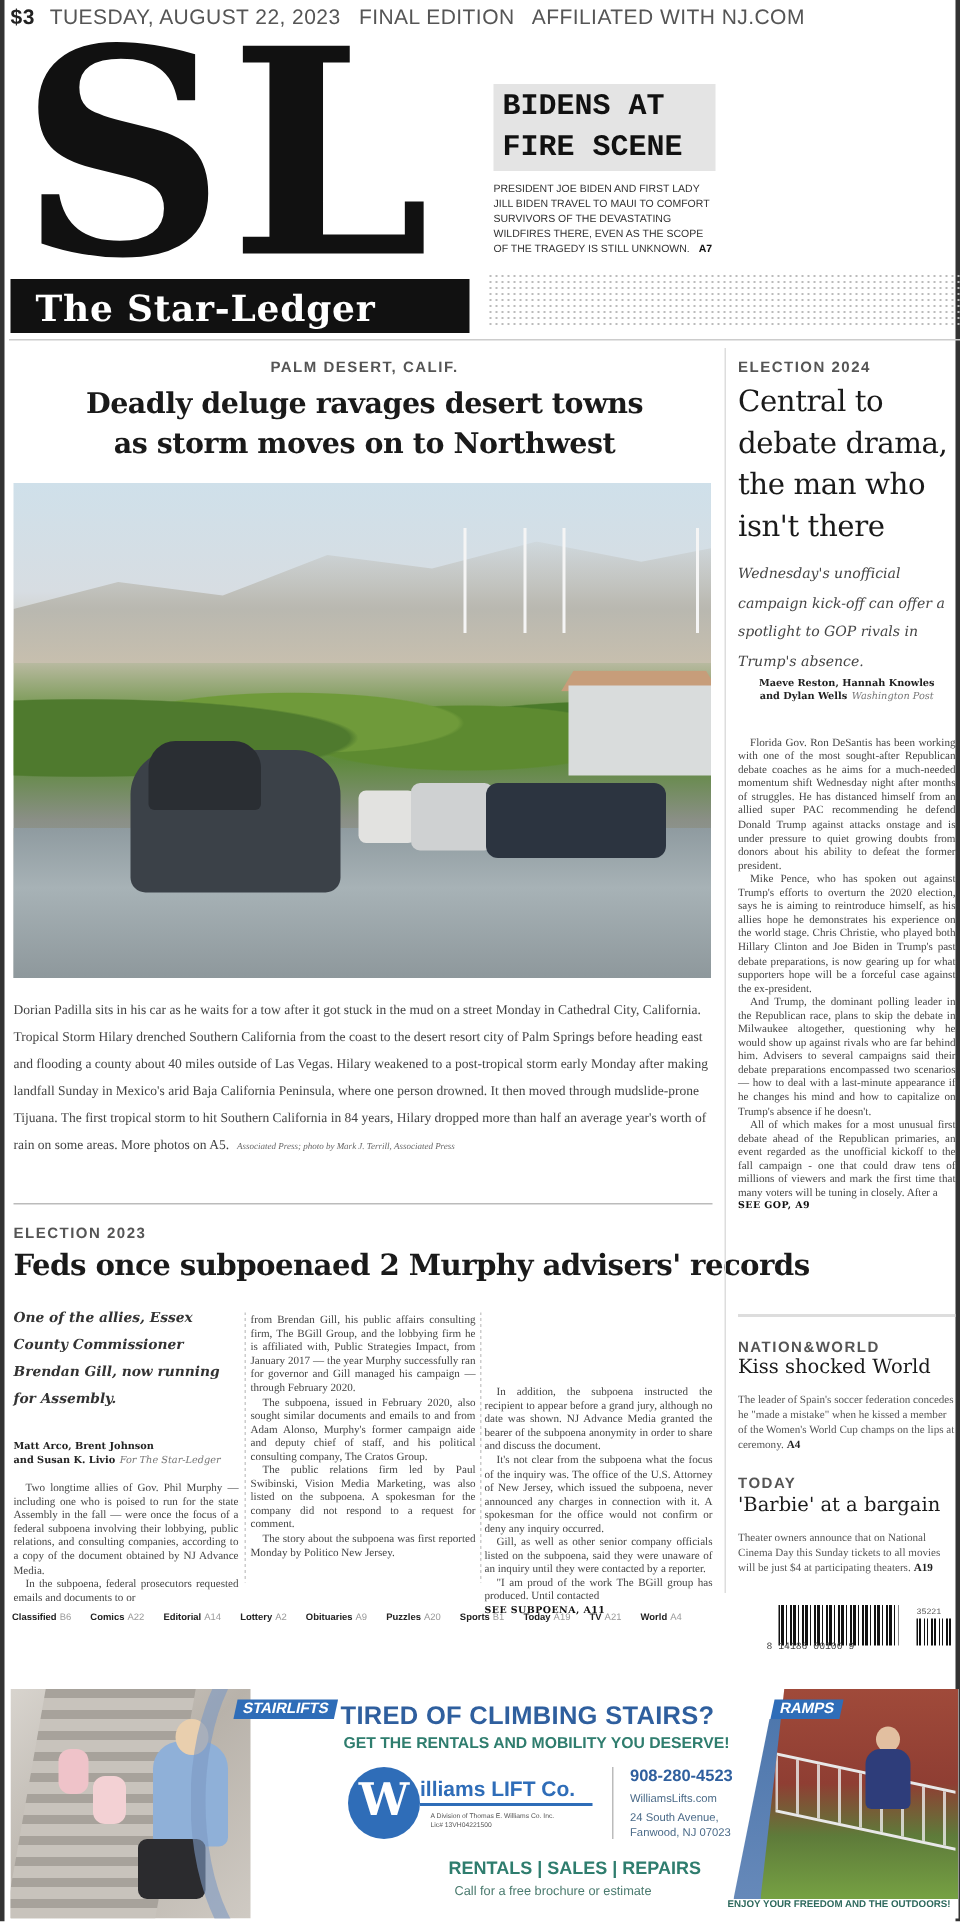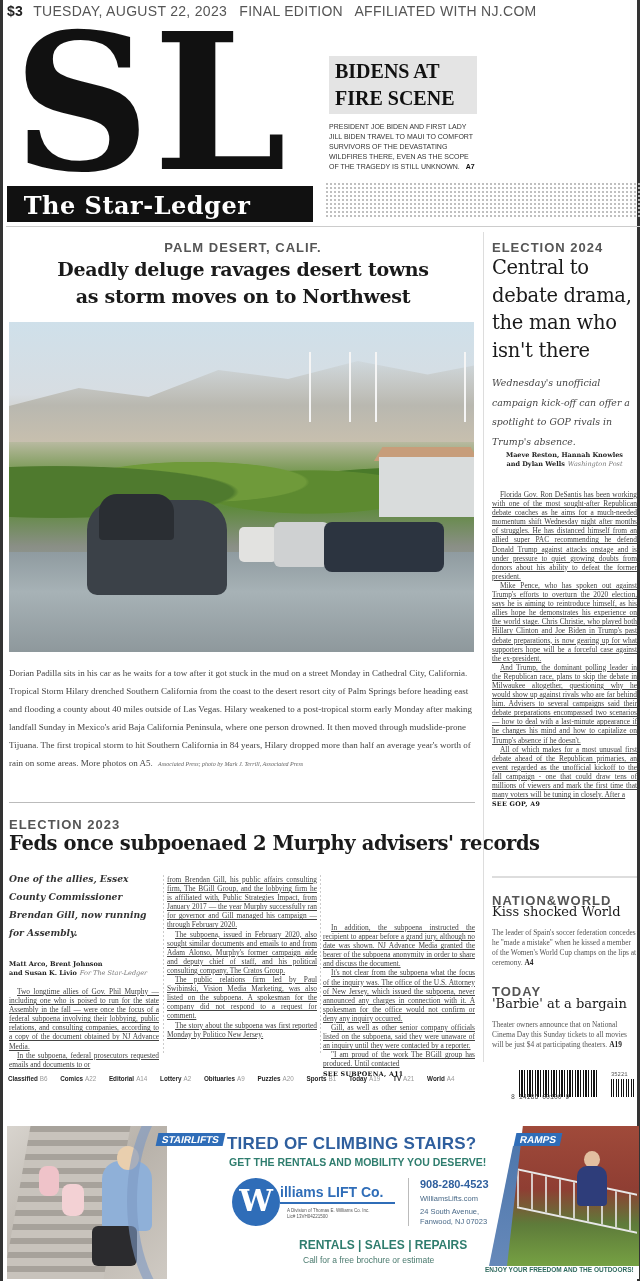--- a/index.html
+++ b/index.html
@@ -13,38 +13,38 @@
   .topline span { margin-right: 8px; }
 
   
   .logo { position: absolute; left: 4px; top: 26px; width: 306px; height: 196px; }
   .logo .bar { position:absolute; left: 0; bottom: 0; width: 306px; height: 36px; background:#111; }
   .logo .name { position:absolute; left:0; bottom: 2px; width: 260px; text-align:center; color:#fff; font-family:"DejaVu Serif", serif; font-weight:bold; font-size: 24px; letter-spacing: .5px; }
   .logo .bigS { position:absolute; left:6px; top:-18px; font-family:"DejaVu Serif", serif; font-size: 190px; font-weight:bold; color:#111; line-height:1; }
   .logo .bigL { position:absolute; left:146px; top:-18px; font-family:"DejaVu Serif", serif; font-size: 190px; font-weight:bold; color:#111; line-height:1; }
 
   
-  .skybox-head { position:absolute; left: 326px; top: 56px; background:#e4e4e4; padding: 2px 6px; font-family:Liberation Serif, serif; font-weight:bold; font-size: 20px; line-height: 27px; color:#111; width: 148px; }
+  .skybox-head { position:absolute; left: 326px; top: 56px; background:#e4e4e4; padding: 2px 6px; font-family:Liberation Mono, monospace; font-weight:bold; font-size: 20px; line-height: 27px; color:#111; width: 148px; }
   .skybox-text { position:absolute; left: 326px; top: 122px; width: 150px; font-family:"Liberation Sans", sans-serif; font-size: 7px; line-height: 10px; color:#333; text-transform: uppercase; }
   .skybox-text b { color:#111; margin-left: 4px; }
   .dots { position:absolute; left: 322px; top: 182px; width: 316px; height: 36px;
     background-image: radial-gradient(#bbb 0.7px, transparent 0.8px); background-size: 4px 4px; }
 
   
   .ear-ad { position:absolute; left: 506px; top: 29px; width: 128px; height: 128px; border: 1px solid #999; background: #eef3ee; overflow:hidden; }
   .ear-ad .brand { position:absolute; left: 6px; top: 12px; font-family:"Liberation Sans", sans-serif; font-size: 8px; color:#2d5fa6; font-weight:bold; }
   .ear-ad .going { position:absolute; right: 8px; top: 8px; font-family:"Liberation Sans", sans-serif; font-size: 7px; color:#2d5fa6; font-style: italic; text-align:right; line-height: 8px; }
   .ear-ad .blue { position:absolute; left:0; top: 40px; width: 100%; height: 88px; background:#3466ad; border-radius: 60% 60% 0 0 / 16px 16px 0 0; }
   .ear-ad .headline { position:absolute; left:0; top: 50px; width: 100%; text-align:center; color:#fff; font-family:"Liberation Sans", sans-serif; font-weight: bold; font-size: 13px; line-height: 16px; }
   .ear-ad .details { position:absolute; left:0; top: 104px; width:100%; text-align:center; color:#e6ecf7; font-family:"Liberation Sans", sans-serif; font-size: 5.5px; line-height: 8px; }
 
   .masthead-rule { position:absolute; left: 3px; top: 226px; width: 634px; height: 1px; background:#ccc; }
 
   
-  .kicker { font-family:"Liberation Sans", sans-serif; font-size: 13px; letter-spacing: 1px; color:#555; font-weight: bold; text-transform: uppercase; }
+  .kicker { font-family:"Liberation Sans", sans-serif; font-size: 10px; letter-spacing: 1px; color:#555; font-weight: bold; text-transform: uppercase; }
   .lead-kicker { position:absolute; left: 0; width: 480px; top: 240px; text-align:center; }
   .lead-head { position:absolute; left: 10px; width: 460px; top: 256px; text-align:center; font-family:"DejaVu Serif", serif; font-weight:bold; font-size: 19px; line-height: 27px; color:#1a1a1a; letter-spacing:-.3px; }
   .photo { position:absolute; left: 6px; top: 322px; width: 465px; height: 330px; overflow:hidden; background: linear-gradient(180deg,#cfe0ea 0%, #d7dde2 22%, #c9c2b4 34%, #7a9a56 45%, #5e8a3c 56%, #8a8f86 68%, #9aa3a6 80%, #7f8a8c 100%); }
   .photo .mtn { position:absolute; left:0; top: 30px; width:100%; height: 90px; background: linear-gradient(180deg, rgba(190,196,205,0) 0%, #b9b8b0 60%, #c7bfae 100%); clip-path: polygon(0 60%, 15% 40%, 30% 50%, 45% 20%, 60% 30%, 75% 10%, 90% 25%, 100% 15%, 100% 100%, 0 100%); }
   .photo .trees { position:absolute; left:0; top: 110px; width:100%; height: 100px; background: radial-gradient(ellipse at 10% 60%, #4f7a2e 0 30%, transparent 31%), radial-gradient(ellipse at 40% 50%, #6f9a3a 0 28%, transparent 29%), radial-gradient(ellipse at 65% 60%, #5d8a30 0 25%, transparent 26%), radial-gradient(ellipse at 90% 55%, #4a7a2a 0 25%, transparent 26%); }
   .photo .house { position:absolute; left: 370px; top: 135px; width: 95px; height: 60px; background:#d9dcdc; }
   .photo .roof { position:absolute; left: 365px; top: 125px; width: 105px; height: 14px; background:#c79d7a; clip-path: polygon(8% 0, 92% 0, 100% 100%, 0 100%); }
   .photo .water { position:absolute; left:0; top: 230px; width:100%; height: 100px; background: linear-gradient(180deg,#8f9ba0 0%, #a7b2b6 40%, #8e989c 100%); }
   .photo .car1 { position:absolute; left: 78px; top: 178px; width: 140px; height: 95px; background:#3b4148; border-radius: 30px 30px 10px 10px; }
   .photo .car1 .hatch { position:absolute; left: 12px; top: -6px; width: 75px; height: 46px; background:#2a2e33; border-radius: 18px 18px 4px 4px; }
@@ -58,21 +58,21 @@
   .rule-lead { position:absolute; left: 6px; top: 802px; width: 466px; height: 1px; background:#bbb; }
 
   
   .m-kicker { position:absolute; left: 6px; top: 817px; }
   .m-head { position:absolute; left: 6px; top: 830px; width: 470px; font-family:"DejaVu Serif", serif; font-weight:bold; font-size: 19.5px; line-height: 28px; color:#1a1a1a; letter-spacing:-.4px; white-space: nowrap; }
   .m-col1 { position:absolute; left: 6px; top: 870px; width: 150px; }
   .deck { font-family:"DejaVu Serif", serif; font-style: italic; font-weight:bold; font-size: 9.2px; line-height: 18px; color:#333; }
   .byline { font-family:"DejaVu Serif", serif; font-weight: bold; font-size: 6.5px; line-height: 9px; color:#222; margin-top: 18px; }
   .byline i { font-weight: normal; color:#777; margin-left: 3px; }
   .body-text { font-family:"Liberation Serif", serif; font-size: 7.4px; line-height: 9.1px; color:#444; text-align: justify; }
-  .body-text p { text-indent: 8px; text-decoration: underline; }
+  .body-text p { text-indent: 8px; }
   .m-col1 .body-text { margin-top: 9px; }
   .m-col2 { position:absolute; left: 164px; top: 875px; width: 150px; }
   .m-col3 { position:absolute; left: 320px; top: 875px; width: 152px; margin-top: 48px; }
   .jump { font-family:"DejaVu Serif", serif; font-weight:bold; font-size: 6.3px; color:#111; letter-spacing:.3px; margin-top: 1px; }
   .col-sep { position:absolute; width:1px; background: repeating-linear-gradient(180deg,#ccc 0 2px, transparent 2px 4px); }
 
   
   .right-rule { position:absolute; left: 480px; top: 232px; width: 1px; height: 830px; background:#ddd; }
   .r-kicker { position:absolute; left: 489px; top: 240px; }
   .r-head { position:absolute; left: 489px; top: 254px; width: 145px; font-family:"DejaVu Serif", serif; font-size: 19.5px; line-height: 27.5px; color:#1a1a1a; letter-spacing:-.3px; }

